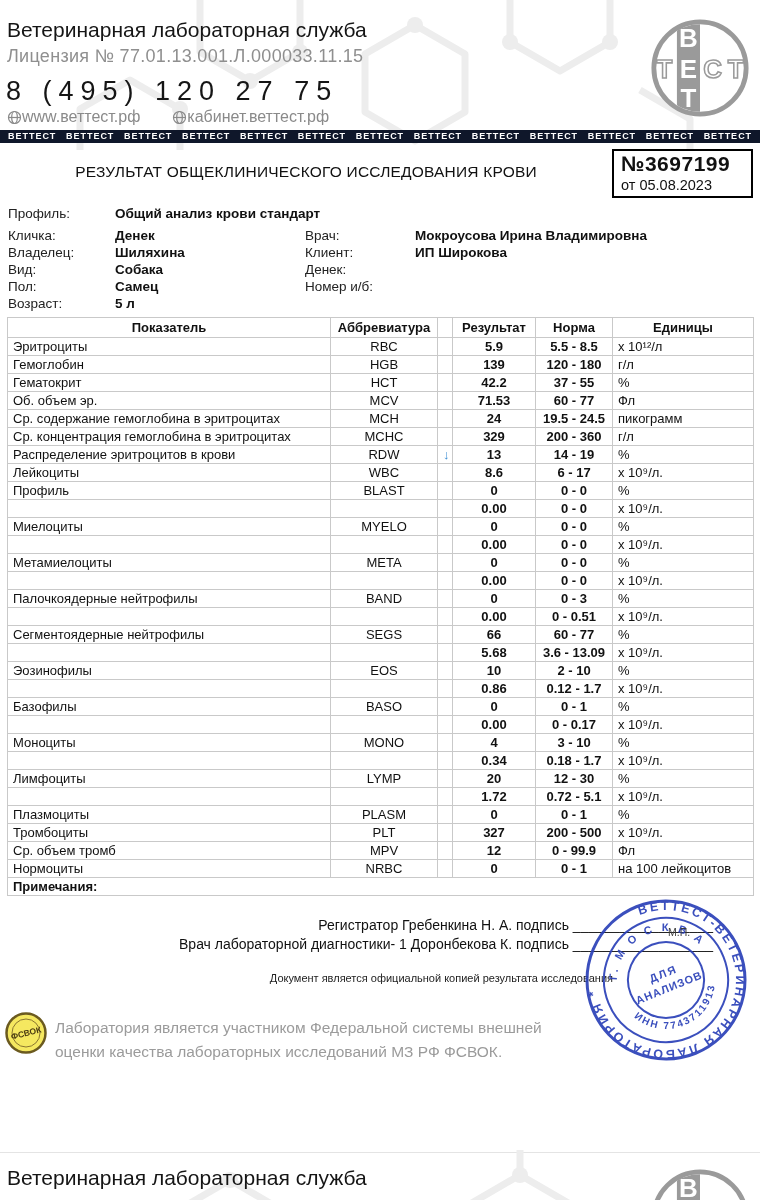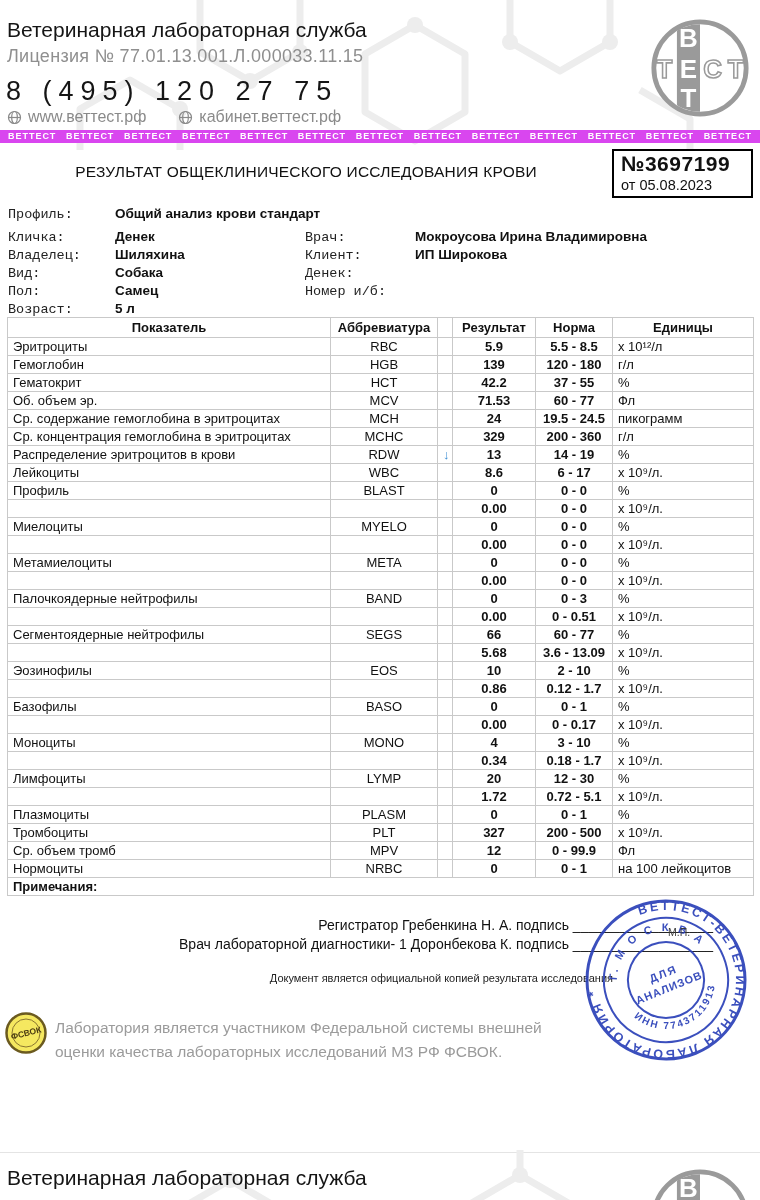--- a/index.html
+++ b/index.html
@@ -8,37 +8,37 @@
   #page { position:relative; width:760px; height:1200px; background:#fff; overflow:hidden; }
 
   .deco { position:absolute; z-index:0; pointer-events:none; }
   .z { position:absolute; z-index:1; }
 
   
   .org-title { left:7px; top:18px; font-size:21px; color:#151515; }
   .license   { left:7px; top:46px; font-size:18px; color:#8f8f8f; letter-spacing:.3px; }
   .phone     { left:6px; top:76px; font-size:27px; letter-spacing:7px; color:#151515; white-space:nowrap; }
   .sites     { left:7px; top:108px; font-size:16px; color:#8a8a8a; display:flex; gap:32px; align-items:center; }
-  .site      { display:flex; align-items:center; gap:6px; text-decoration:none; color:#8a8a8a; }
+  .site      { display:flex; align-items:center; text-decoration:none; color:#8a8a8a; }
   .logo-box  { left:650px; top:18px; }
-  .strip { left:0; top:130px; width:760px; height:13px; background:#d946ef; display:flex;
+  .strip { left:0; top:130px; width:760px; height:13px; background:#0f172a; display:flex;
            justify-content:space-between; align-items:center; padding:0 8px; z-index:1; position:absolute; }
   .strip span { color:#fff; font-size:9px; font-weight:bold; letter-spacing:1px; line-height:13px; }
 
   
   .report-title { left:20px; top:163px; width:572px; text-align:center; font-size:15.5px; color:#111; letter-spacing:.2px; }
   .num-box { left:612px; top:149px; width:141px; height:49px; border:2px solid #000; background:#fff; padding:1px 7px; }
   .num-box .num  { font-size:21px; font-weight:bold; line-height:24px; letter-spacing:.5px; }
   .num-box .date { font-size:14.5px; line-height:18px; color:#111; }
 
   
   .info-block { left:8px; top:205px; width:744px; font-size:13.5px; }
   .info-row { line-height:17px; white-space:nowrap; }
   .info-row.first { margin-bottom:5px; }
-  .il { display:inline-block; color:#222;font-family:Liberation Mono, monospace; }
+  .il { display:inline-block; color:#222; }
   .iv { font-weight:bold; color:#111; }
   .w1 { width:107px; } .w2 { display:inline-block; width:190px; } .w3 { width:110px; }
 
   
   .table-wrap { left:7px; top:317px; }
   table.results { border-collapse:collapse; table-layout:fixed; width:746px; font-size:13px; }
   table.results th, table.results td { border:1px solid #c9c9c9; padding:0 5px; height:18px;
         line-height:16px; white-space:nowrap; overflow:hidden; }
   table.results thead th { font-weight:bold; text-align:center; height:20px; font-size:13px; }
   td.c-ind   { text-align:left; }

